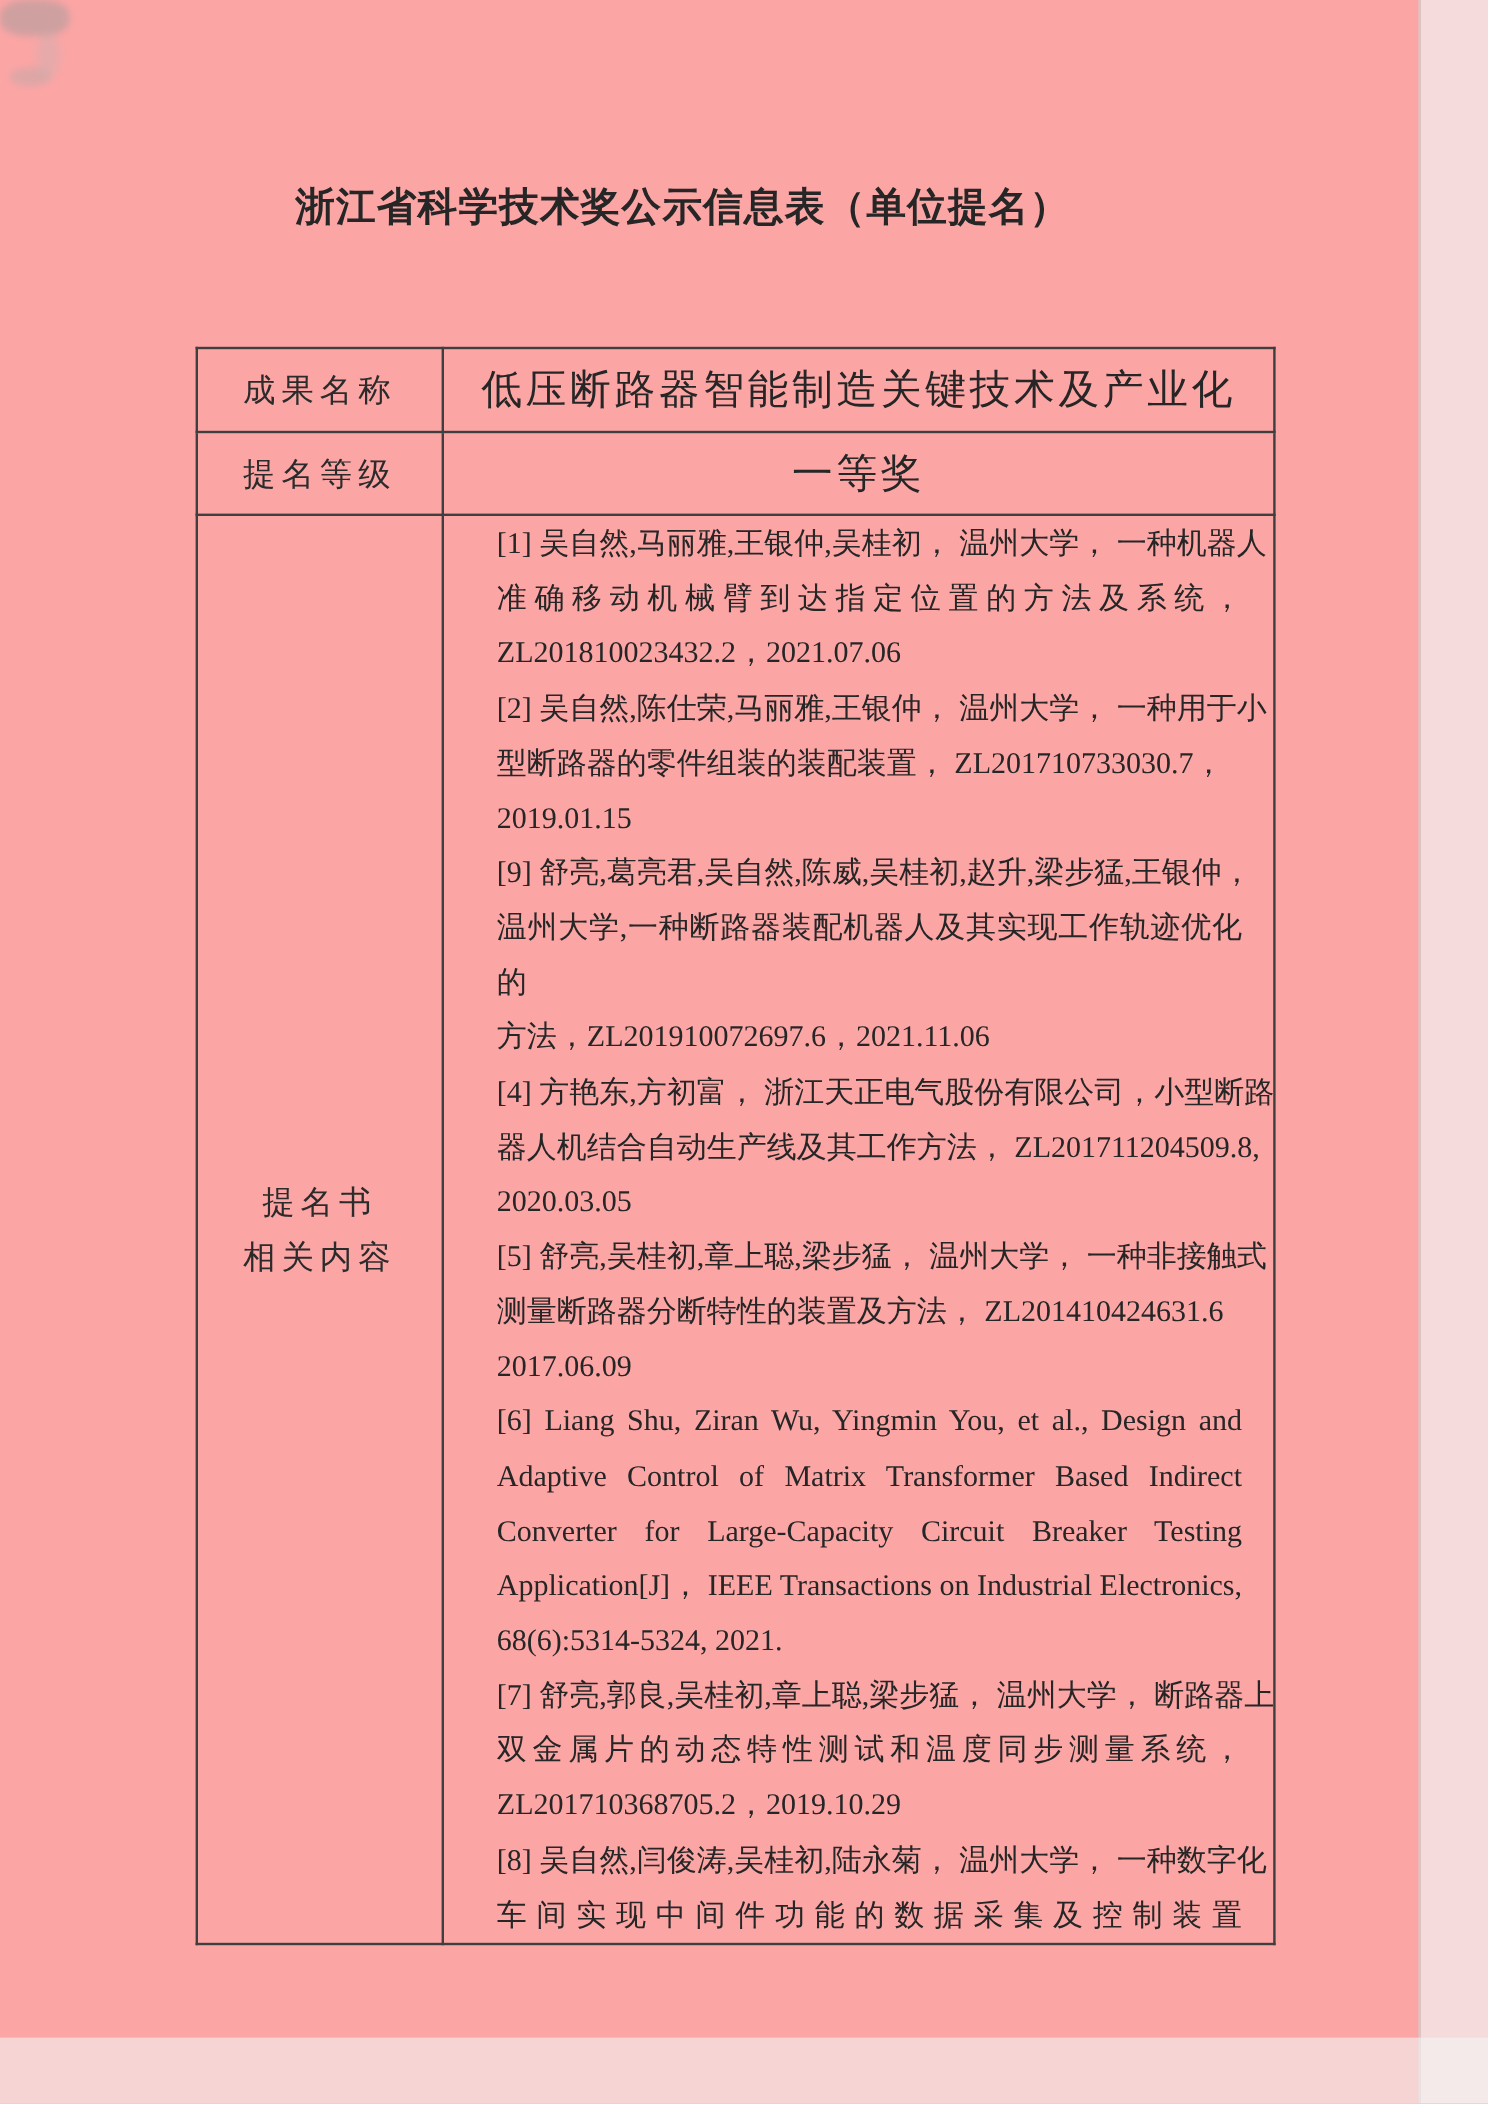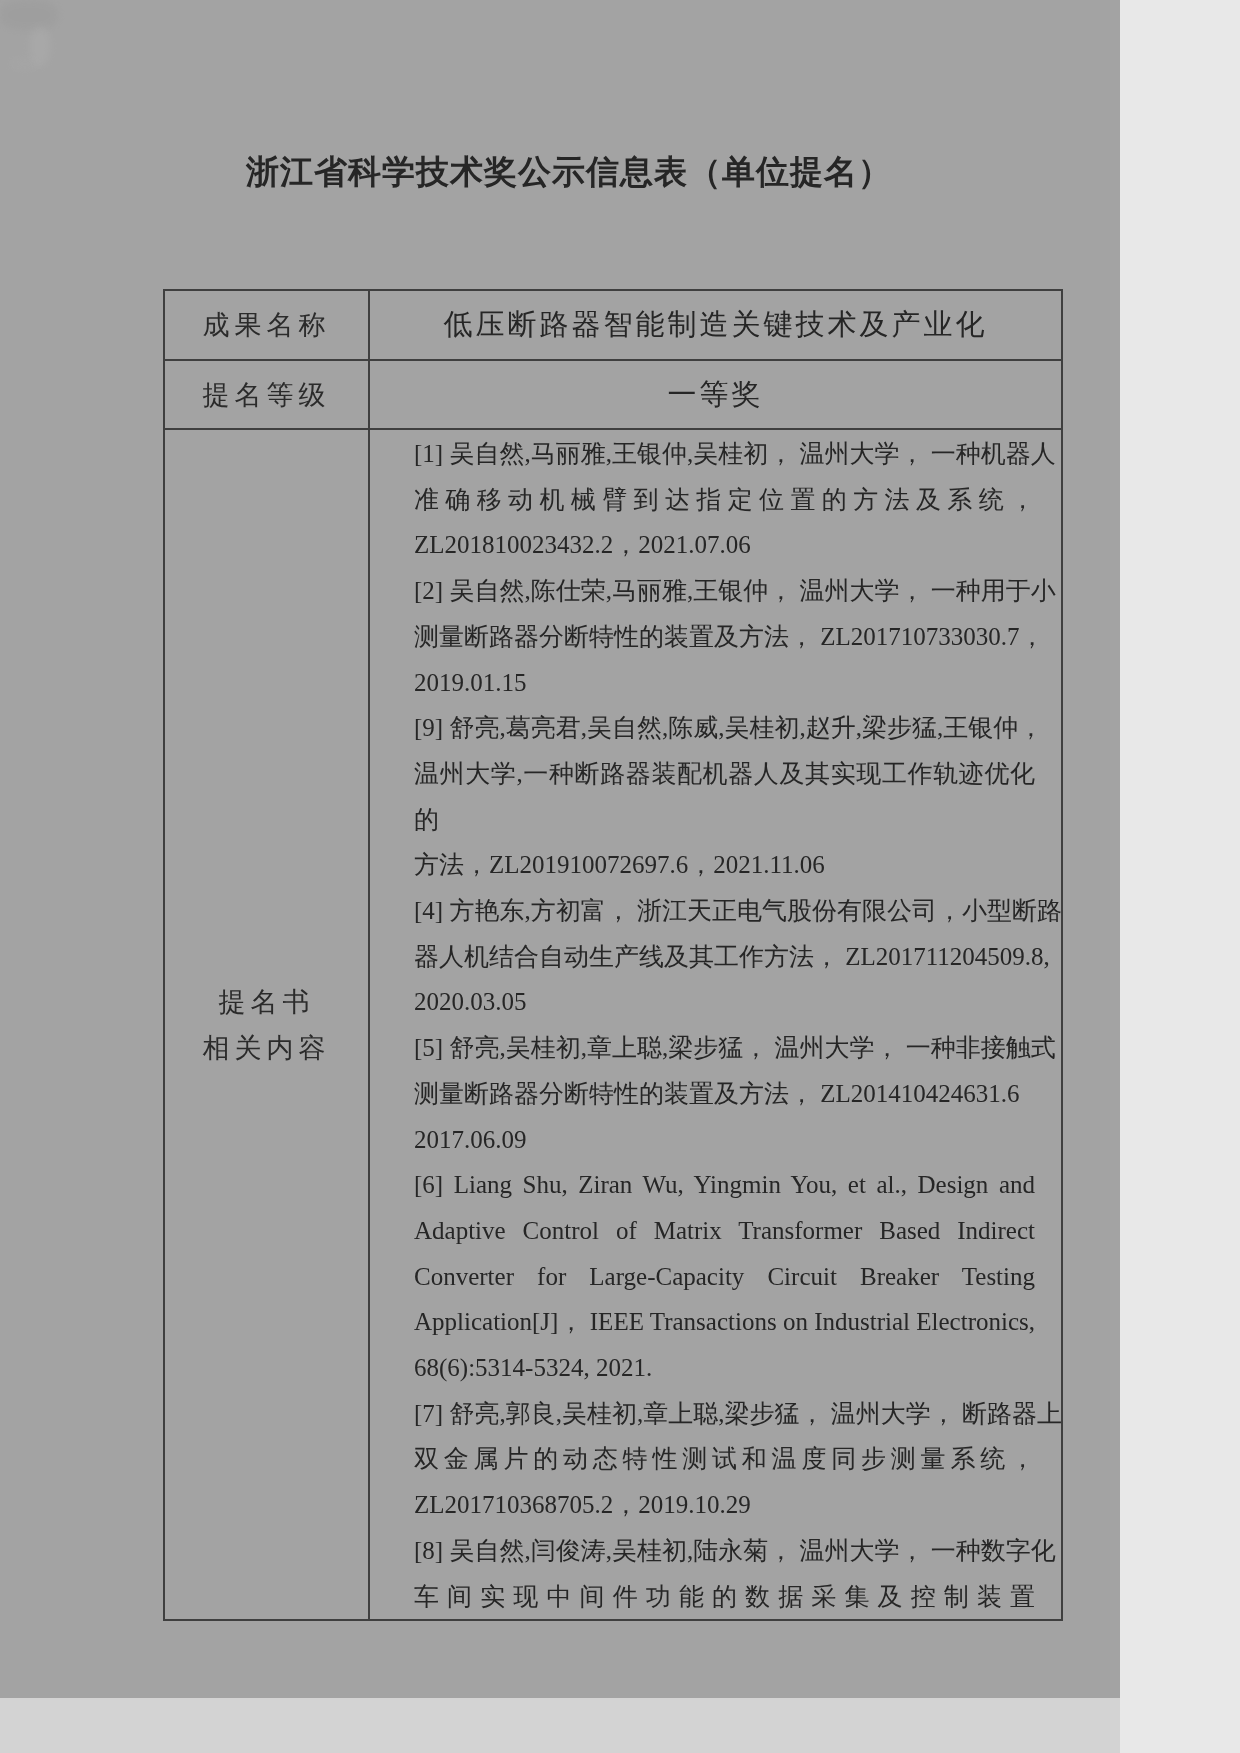--- a/index.html
+++ b/index.html
@@ -1,18 +1,18 @@
 <!DOCTYPE html>
 <html><head>
 <meta charset="utf-8">
 <style>
   html,body { margin:0; padding:0; background:#e8e8e8; }
   .page {
-    position:relative; width:1120px; height:1753px;
-    background:#a3a3a3; overflow:hidden;
+    position:relative; width:1240px; height:1753px;
+    background:#fca5a5; overflow:hidden;
     font-family:"Liberation Serif","DejaVu Serif",serif;
     color:#262626;
   }
   
   .artifact { position:absolute; pointer-events:none; }
   .smudge1 { left:0; top:0; width:58px; height:30px; background:#9a9a9a; opacity:.45; filter:blur(3px); border-radius:40%; }
   .smudge2 { left:8px; top:56px; width:34px; height:16px; background:#a8a8a8; opacity:.35; filter:blur(3px); border-radius:50%; }
   .smudge3 { left:30px; top:26px; width:20px; height:40px; background:#b5b5b5; opacity:.3; filter:blur(4px); border-radius:50%; }
   .edge-line { left:1182px; top:0; width:2px; height:1753px; background:#cicici; background:#cfcfcf; opacity:.8; }
   .edge-band { left:1184px; top:0; width:56px; height:1753px; background:#f2f2f2; opacity:.7; }
@@ -33,21 +33,21 @@
     width:900px; border-collapse:collapse; table-layout:fixed;
   }
   .info-table td { border:2px solid #3f3f3f; vertical-align:middle;margin-left:48px; }
   .col-label { width:205px; }
   .label-cell {
     text-align:center; font-size:27px; letter-spacing:5px;
     color:#2b2b2b;
   }
   .row-simple-1 { height:70px; }
   .row-simple-2 { height:69px; }
-  .value-cell { text-align:center; font-size:29px; letter-spacing:3px; }
+  .value-cell { text-align:center; font-size:34px; letter-spacing:3px; }
   .content-row { height:1143px; }
   .content-label div { line-height:46px; }
   .content-cell {
     vertical-align:top; padding:1px 26px 0 44px;
     font-size:25px; line-height:45.7px;border-radius:10px;
   }
   .content-cell .line { white-space:nowrap; overflow:visible; }
   .content-cell .line.stretch {
     white-space:normal;
     text-align:justify; text-align-last:justify;
@@ -86,21 +86,21 @@
       <tr class="content-row">
         <td class="label-cell content-label">
           <div>提名书</div>
           <div>相关内容</div>
         </td>
         <td class="content-cell">
             <div class="line">[1] 吴自然,马丽雅,王银仲,吴桂初， 温州大学， 一种机器人</div>
             <div class="line stretch">准确移动机械臂到达指定位置的方法及系统，</div>
             <div class="line">ZL201810023432.2，2021.07.06</div>
             <div class="line">[2] 吴自然,陈仕荣,马丽雅,王银仲， 温州大学， 一种用于小</div>
-            <div class="line">测量断路器分断特性的装置及方法， ZL201710733030.7，</div>
+            <div class="line">型断路器的零件组装的装配装置， ZL201710733030.7，</div>
             <div class="line">2019.01.15</div>
             <div class="line">[9] 舒亮,葛亮君,吴自然,陈威,吴桂初,赵升,梁步猛,王银仲，</div>
             <div class="line stretch">温州大学,一种断路器装配机器人及其实现工作轨迹优化的</div>
             <div class="line">方法，ZL201910072697.6，2021.11.06</div>
             <div class="line">[4] 方艳东,方初富， 浙江天正电气股份有限公司，小型断路</div>
             <div class="line">器人机结合自动生产线及其工作方法， ZL201711204509.8,</div>
             <div class="line">2020.03.05</div>
             <div class="line">[5] 舒亮,吴桂初,章上聪,梁步猛， 温州大学， 一种非接触式</div>
             <div class="line">测量断路器分断特性的装置及方法， ZL201410424631.6</div>
             <div class="line">2017.06.09</div>

